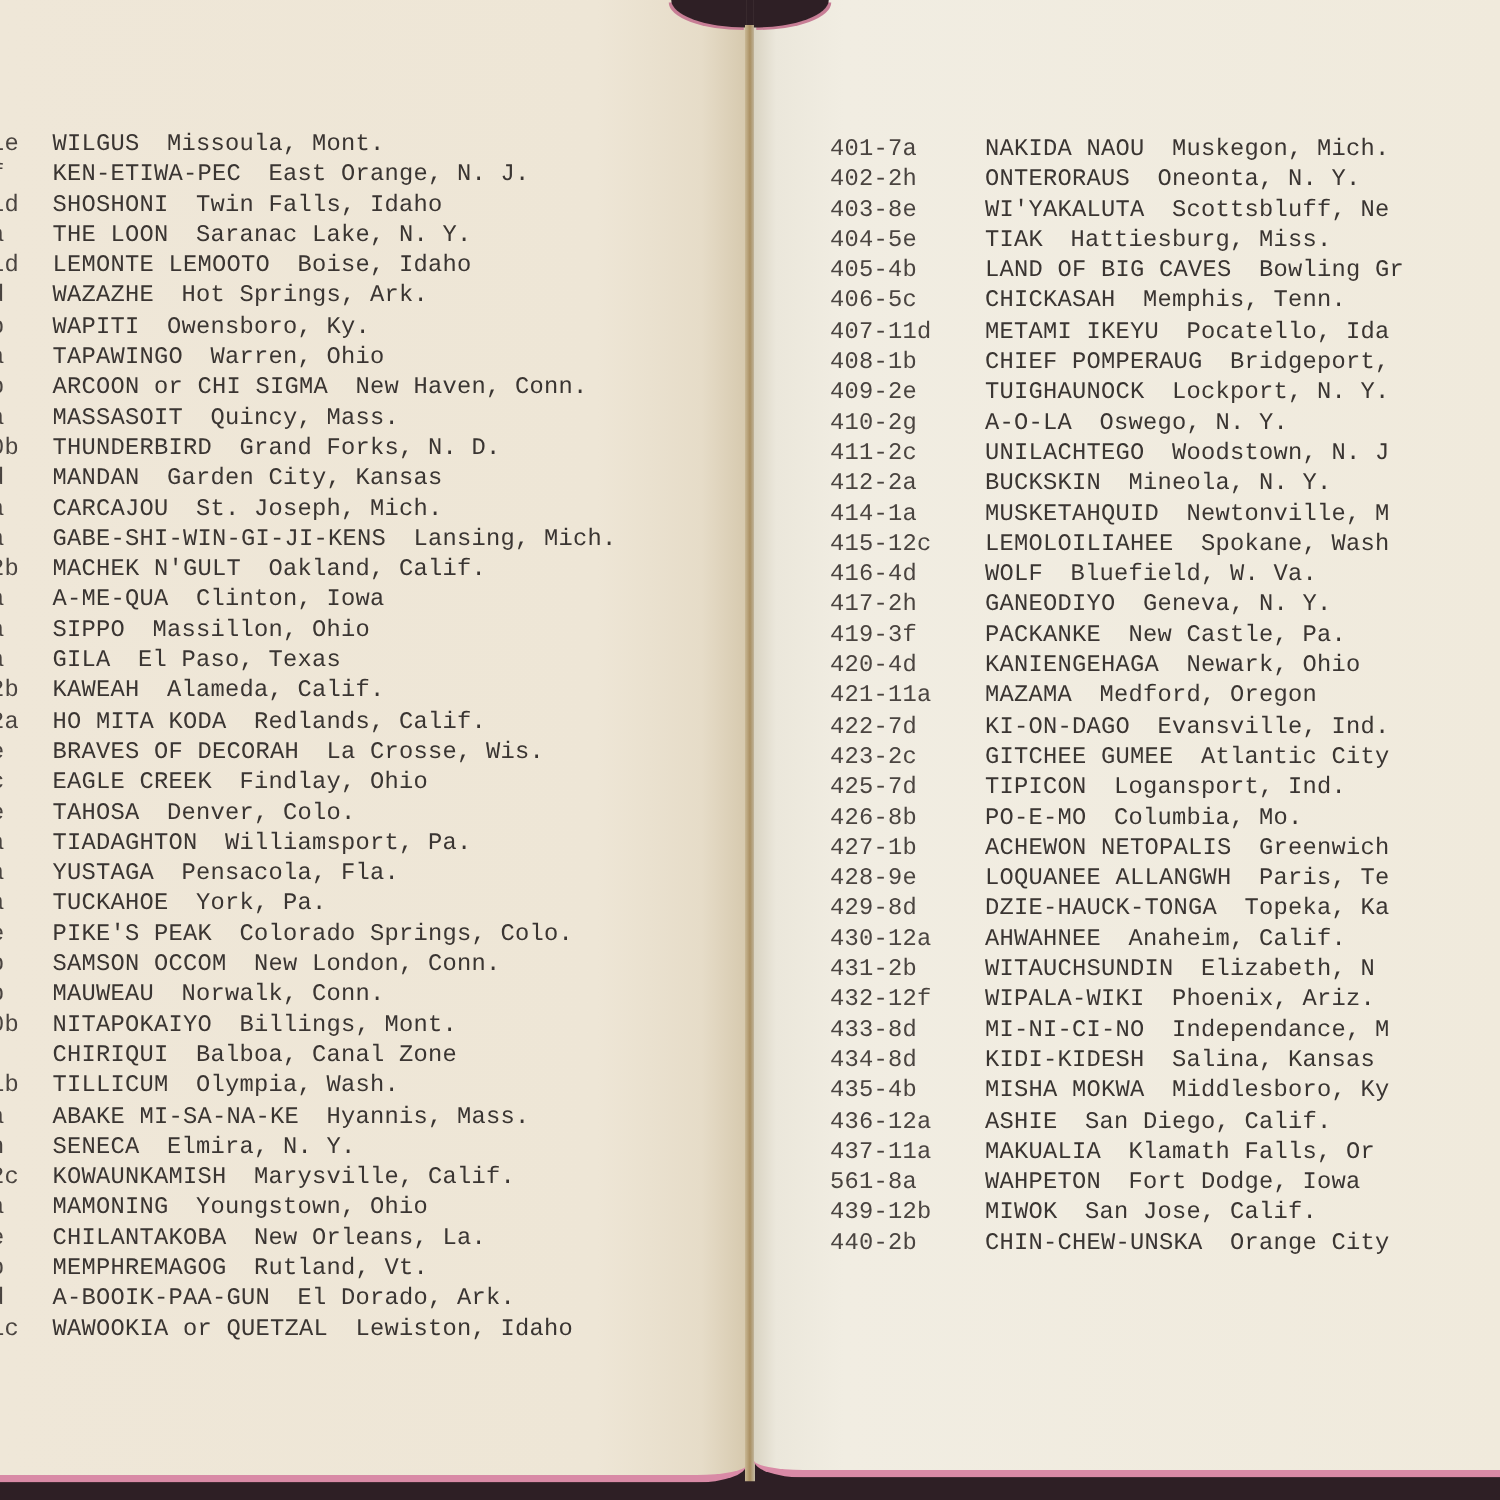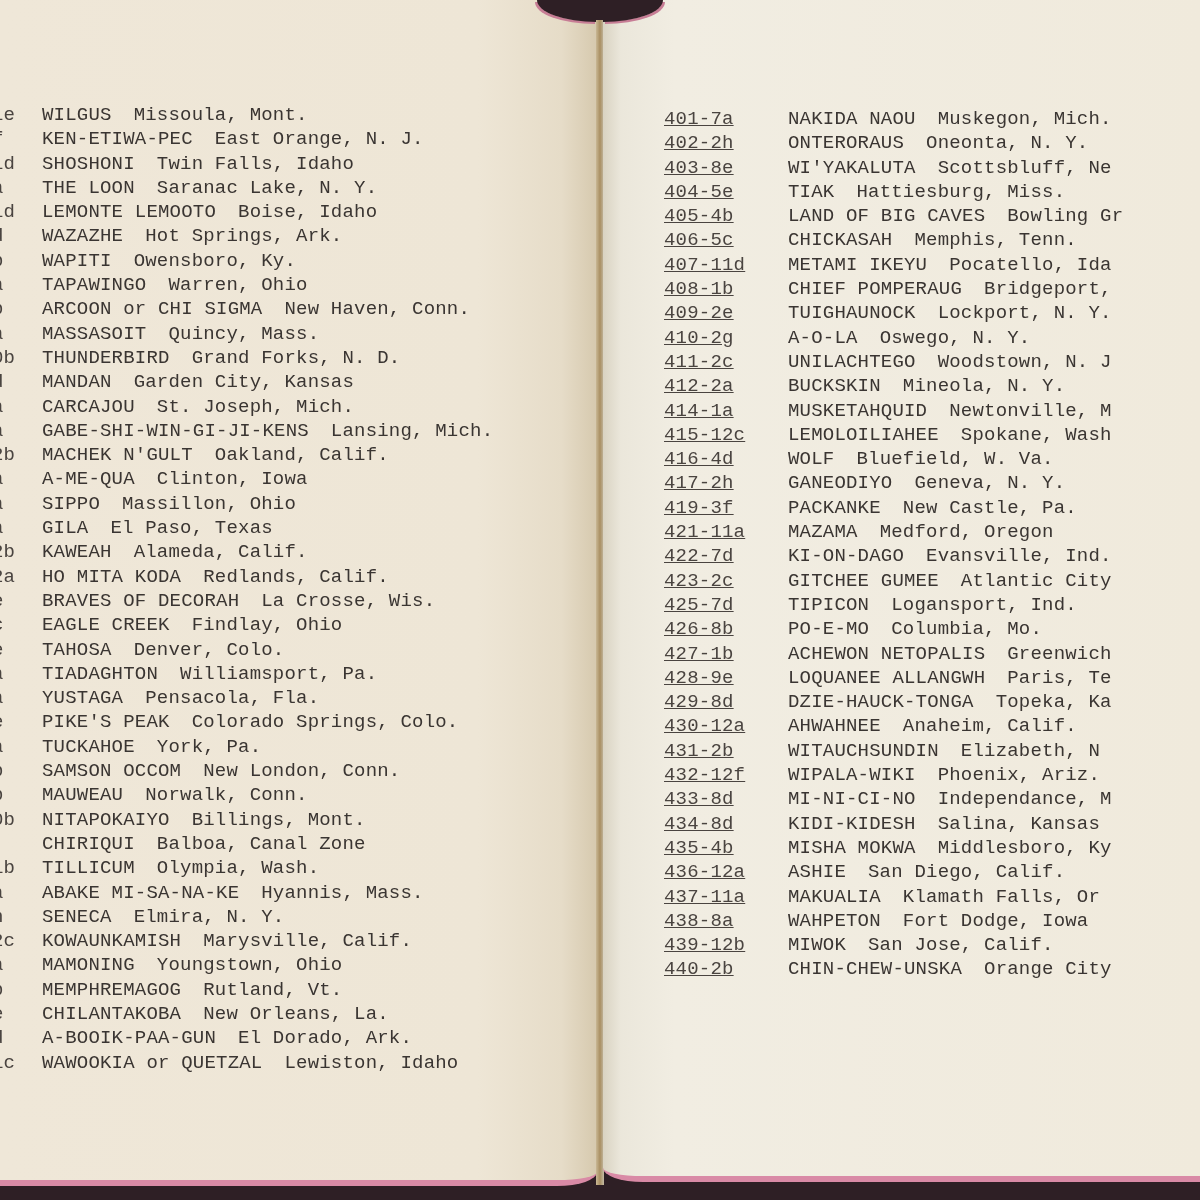--- a/index.html
+++ b/index.html
@@ -74,21 +74,21 @@
       font-size: 19px;
       white-space: nowrap;
       letter-spacing: 0.2px;
     }
     .entry .code {
       display: inline-block;
       font-size: 19px;
       color: #4a4440;
     }
     .entries-left .code { width: 50px; margin-left: -8px; }
-    .entries-right .code { width: 124px; text-decoration: underline; }
+    .entries-right .code { width: 124px; }
     .entry .lodge { color: #3a3532; }
     .entry .sep { display: inline-block; width: 22px; }
     .entry .city { color: #3a3532; }
   </style>
 </head>
 <body>
 
 <div class="book">
   <div class="page page-left">
     <ul class="entries entries-left" id="left-list">
@@ -236,32 +236,32 @@
     <span class="sep"></span>
     <span class="city">Williamsport, Pa.</span>
   </li>
         <li class="entry">
     <span class="code">a</span>
     <span class="lodge">YUSTAGA</span>
     <span class="sep"></span>
     <span class="city">Pensacola, Fla.</span>
   </li>
         <li class="entry">
+    <span class="code">a</span>
+    <span class="lodge">TUCKAHOE</span>
+    <span class="sep"></span>
+    <span class="city">York, Pa.</span>
+  </li>
+        <li class="entry">
     <span class="code">e</span>
     <span class="lodge">PIKE'S PEAK</span>
     <span class="sep"></span>
     <span class="city">Colorado Springs, Colo.</span>
   </li>
         <li class="entry">
-    <span class="code">a</span>
-    <span class="lodge">TUCKAHOE</span>
-    <span class="sep"></span>
-    <span class="city">York, Pa.</span>
-  </li>
-        <li class="entry">
     <span class="code">b</span>
     <span class="lodge">SAMSON OCCOM</span>
     <span class="sep"></span>
     <span class="city">New London, Conn.</span>
   </li>
         <li class="entry">
     <span class="code">b</span>
     <span class="lodge">MAUWEAU</span>
     <span class="sep"></span>
     <span class="city">Norwalk, Conn.</span>
@@ -302,30 +302,30 @@
     <span class="sep"></span>
     <span class="city">Marysville, Calif.</span>
   </li>
         <li class="entry">
     <span class="code">a</span>
     <span class="lodge">MAMONING</span>
     <span class="sep"></span>
     <span class="city">Youngstown, Ohio</span>
   </li>
         <li class="entry">
+    <span class="code">e</span>
+    <span class="lodge">CHILANTAKOBA</span>
+    <span class="sep"></span>
+    <span class="city">New Orleans, La.</span>
+  </li>
+        <li class="entry">
     <span class="code">b</span>
     <span class="lodge">MEMPHREMAGOG</span>
     <span class="sep"></span>
     <span class="city">Rutland, Vt.</span>
-  </li>
-        <li class="entry">
-    <span class="code">e</span>
-    <span class="lodge">CHILANTAKOBA</span>
-    <span class="sep"></span>
-    <span class="city">New Orleans, La.</span>
   </li>
         <li class="entry">
     <span class="code">d</span>
     <span class="lodge">A-BOOIK-PAA-GUN</span>
     <span class="sep"></span>
     <span class="city">El Dorado, Ark.</span>
   </li>
         <li class="entry">
     <span class="code">1c</span>
     <span class="lodge">WAWOOKIA or QUETZAL</span>
@@ -433,20 +433,26 @@
     <span class="sep"></span>
     <span class="city">Geneva, N. Y.</span>
   </li>
         <li class="entry">
     <span class="code">419-3f</span>
     <span class="lodge">PACKANKE</span>
     <span class="sep"></span>
     <span class="city">New Castle, Pa.</span>
   </li>
         <li class="entry">
+    <span class="code">420-4d</span>
+    <span class="lodge">KANIENGEHAGA</span>
+    <span class="sep"></span>
+    <span class="city">Newark, Ohio</span>
+  </li>
+        <li class="entry">
     <span class="code">421-11a</span>
     <span class="lodge">MAZAMA</span>
     <span class="sep"></span>
     <span class="city">Medford, Oregon</span>
   </li>
         <li class="entry">
     <span class="code">422-7d</span>
     <span class="lodge">KI-ON-DAGO</span>
     <span class="sep"></span>
     <span class="city">Evansville, Ind.</span>
@@ -529,21 +535,21 @@
     <span class="sep"></span>
     <span class="city">San Diego, Calif.</span>
   </li>
         <li class="entry">
     <span class="code">437-11a</span>
     <span class="lodge">MAKUALIA</span>
     <span class="sep"></span>
     <span class="city">Klamath Falls, Or</span>
   </li>
         <li class="entry">
-    <span class="code">438-8a</span>
+    <span class="code">561-8a</span>
     <span class="lodge">WAHPETON</span>
     <span class="sep"></span>
     <span class="city">Fort Dodge, Iowa</span>
   </li>
         <li class="entry">
     <span class="code">439-12b</span>
     <span class="lodge">MIWOK</span>
     <span class="sep"></span>
     <span class="city">San Jose, Calif.</span>
   </li>

